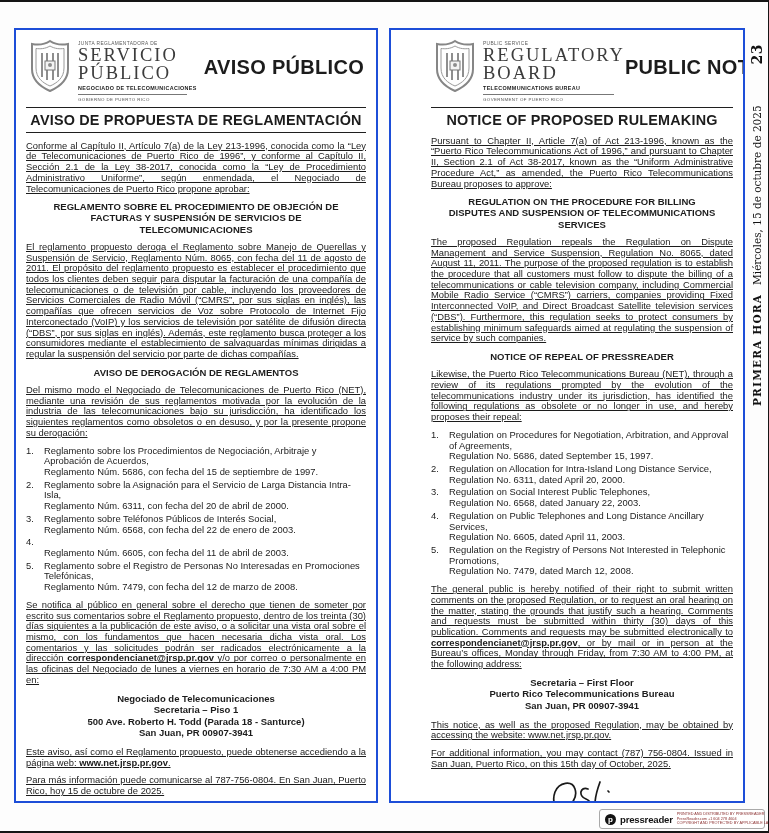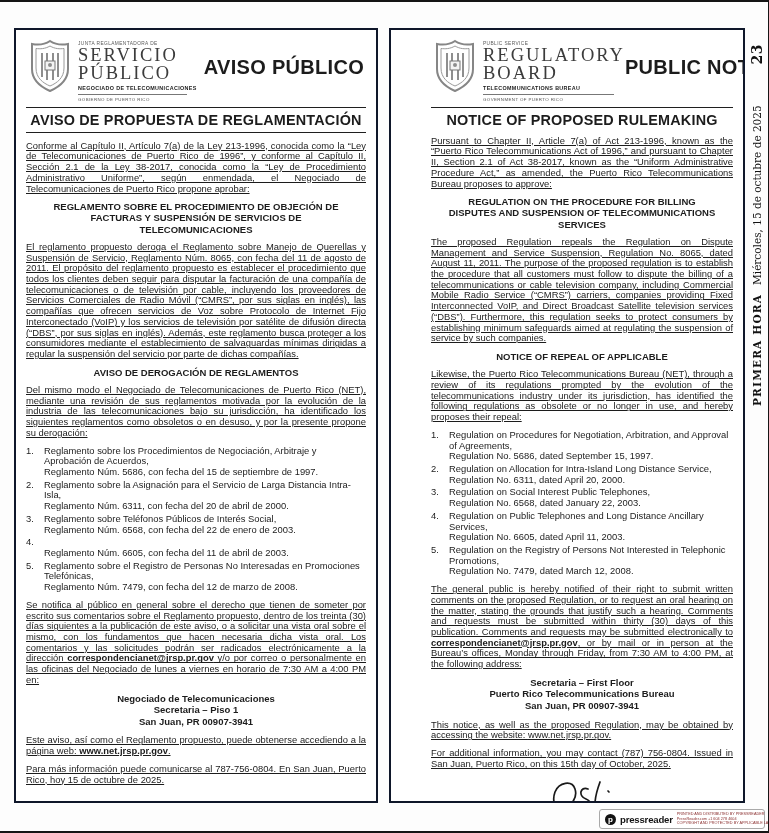--- a/index.html
+++ b/index.html
@@ -6,21 +6,21 @@
   .page {
     position:relative; width:769px; height:833px; background:#fdfdfd;
     font-family:"Liberation Sans", sans-serif; color:#1c1c1c; overflow:hidden;
     margin:0 auto;
   }
   .page-top-rule    { position:absolute; top:0; left:0; right:0; height:2px; background:#151515; }
   .page-bottom-rule { position:absolute; bottom:0; left:0; right:0; height:2px; background:#151515; }
   .page-right-rule  { position:absolute; top:0; bottom:0; right:0; width:1px; background:#151515; }
 
   .notice-box {
-    position:absolute; top:28px; height:775px; border:2px solid #0f172a;
+    position:absolute; top:28px; height:775px; border:2px solid #1d4ed8;
     background:#fff; box-sizing:border-box; padding:5px 10px 0; overflow:hidden;
   }
   #left-box  { left:14px;  width:364px; }
   #right-box { left:389px; width:356px;padding-left:40px; }
 
   
   .notice-header { display:flex; justify-content:space-between; align-items:flex-start; padding:4px 2px 3px; }
   .masthead { display:flex; gap:6px; align-items:flex-start; }
   .seal svg { display:block; }
   .mast-text { padding-top:2px; }
@@ -141,20 +141,21 @@
         <span class="list-num">5.</span>
         <span class="list-body"><span>Reglamento sobre el Registro de Personas No Interesadas en Promociones Telefónicas,</span><br><span class="list-detail">Reglamento Núm. 7479, con fecha del 12 de marzo de 2008.</span></span>
       </div>
     </div>
 
     <p class="para"><span>Se notifica al público en general sobre el derecho que tienen de someter por escrito sus comentarios sobre el Reglamento propuesto, dentro de los treinta (30) días siguientes a la publicación de este aviso, o a solicitar una vista oral sobre el mismo, con los fundamentos que hacen necesaria dicha vista oral. Los comentarios y las solicitudes podrán ser radicados electrónicamente a la dirección </span><span class="bold">correspondencianet@jrsp.pr.gov</span><span> y/o por correo o personalmente en las oficinas del Negociado de lunes a viernes en horario de 7:30 AM a 4:00 PM en:</span></p>
 
     <div class="address">
       <div>Negociado de Telecomunicaciones</div>
       <div>Secretaria – Piso 1</div>
+      <div>500 Ave. Roberto H. Todd (Parada 18 - Santurce)</div>
       <div>San Juan, PR 00907-3941</div>
     </div>
 
     <p class="para"><span>Este aviso, así como el Reglamento propuesto, puede obtenerse accediendo a la página web: </span><span class="bold weblink">www.net.jrsp.pr.gov</span><span>.</span></p>
 
     <p class="para">Para más información puede comunicarse al 787-756-0804. En San Juan, Puerto Rico, hoy 15 de octubre de 2025.</p>
 
   </div>
 
   <div class="notice-box" id="right-box">
@@ -183,21 +184,21 @@
       </div>
       <div class="banner">PUBLIC NOTICE</div>
     </div>
 
     <div class="hrule"></div>
     <div class="notice-title title-gap">NOTICE OF PROPOSED RULEMAKING</div>
 
     <p class="para">Pursuant to Chapter II, Article 7(a) of Act 213-1996, known as the “Puerto Rico Telecommunications Act of 1996,” and pursuant to Chapter II, Section 2.1 of Act 38-2017, known as the “Uniform Administrative Procedure Act,” as amended, the Puerto Rico Telecommunications Bureau proposes to approve:</p>
     <div class="subtitle">REGULATION ON THE PROCEDURE FOR BILLING DISPUTES AND SUSPENSION OF TELECOMMUNICATIONS SERVICES</div>
     <p class="para">The proposed Regulation repeals the Regulation on Dispute Management and Service Suspension, Regulation No. 8065, dated August 11, 2011. The purpose of the proposed regulation is to establish the procedure that all customers must follow to dispute the billing of a telecommunications or cable television company, including Commercial Mobile Radio Service (“CMRS”) carriers, companies providing Fixed Interconnected VoIP, and Direct Broadcast Satellite television services (“DBS”). Furthermore, this regulation seeks to protect consumers by establishing minimum safeguards aimed at regulating the suspension of service by such companies.</p>
-    <div class="subtitle">NOTICE OF REPEAL OF APPLICABLE</div>
+    <div class="subtitle">NOTICE OF REPEAL OF PRESSREADER</div>
     <p class="para">Likewise, the Puerto Rico Telecommunications Bureau (NET), through a review of its regulations prompted by the evolution of the telecommunications industry under its jurisdiction, has identified the following regulations as obsolete or no longer in use, and hereby proposes their repeal:</p>
 
     <div class="repeal-list">
       <div class="list-row">
         <span class="list-num">1.</span>
         <span class="list-body"><span>Regulation on Procedures for Negotiation, Arbitration, and Approval of Agreements,</span><br><span class="list-detail">Regulation No. 5686, dated September 15, 1997.</span></span>
       </div>
       <div class="list-row">
         <span class="list-num">2.</span>
         <span class="list-body"><span>Regulation on Allocation for Intra-Island Long Distance Service,</span><br><span class="list-detail">Regulation No. 6311, dated April 20, 2000.</span></span>

